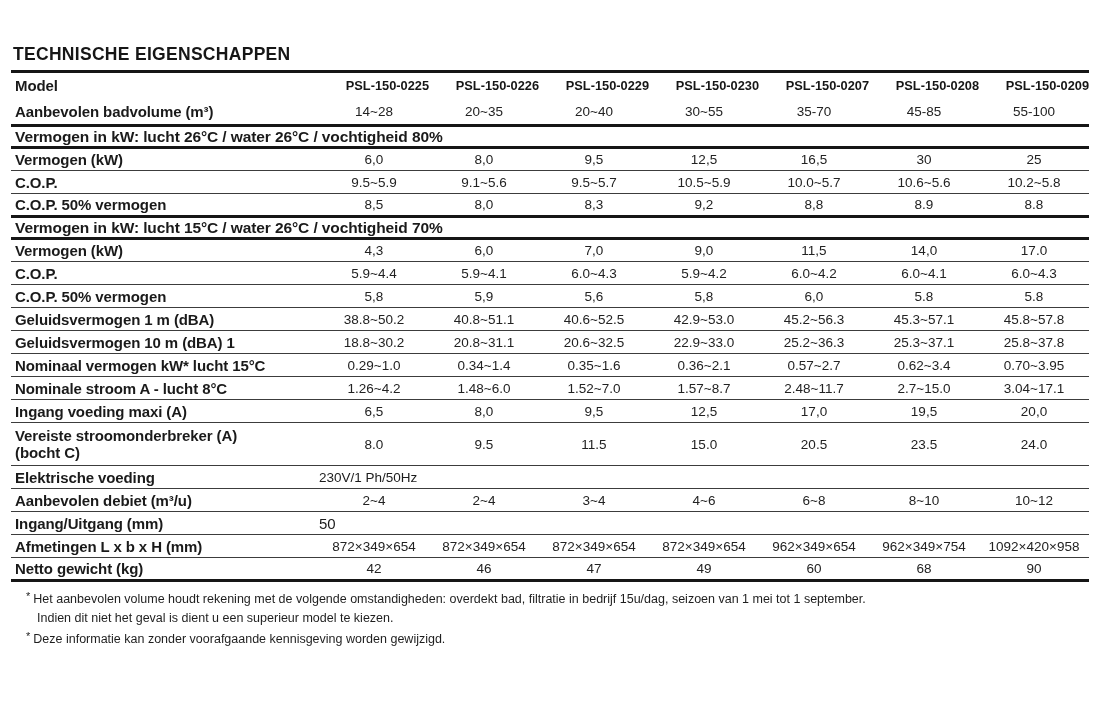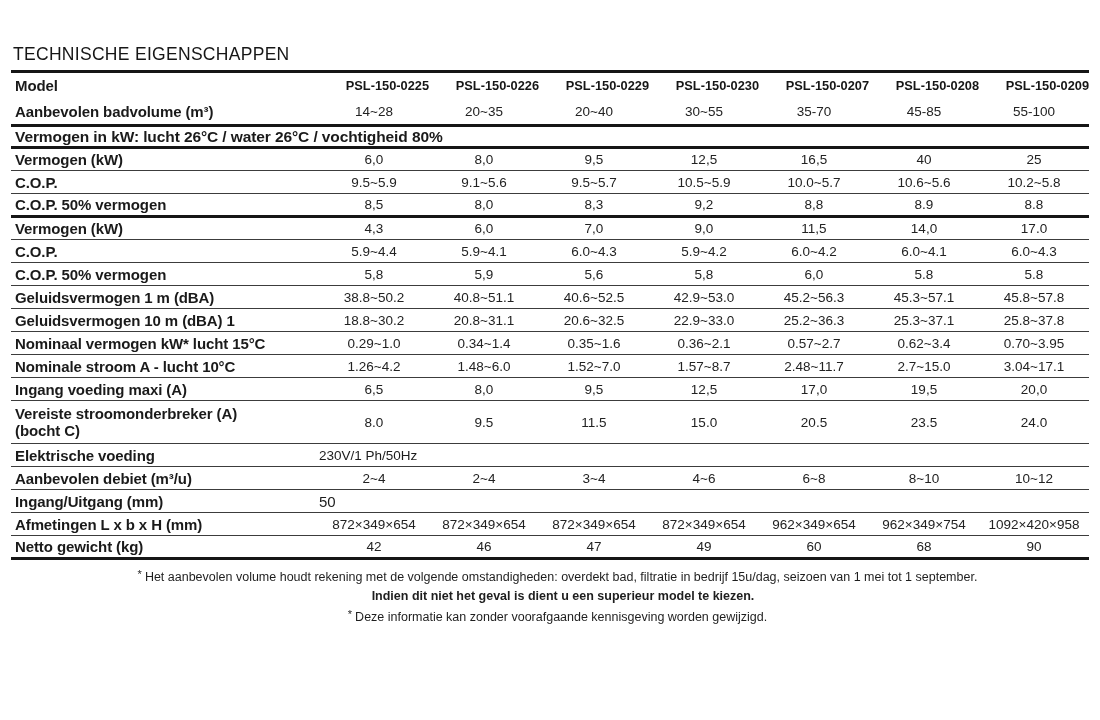--- a/index.html
+++ b/index.html
@@ -4,21 +4,21 @@
 <style>
   html,body{margin:0;padding:0;background:#ffffff;}
   body{
     width:1100px;height:720px;
     font-family:"Liberation Sans","DejaVu Sans",sans-serif;
     color:#1c1c1c;
     overflow:hidden;
   }
   .page{padding:44px 11px 0 11px;}
   .title{
-    font-size:17.5px;font-weight:400;letter-spacing:.3px;
+    font-size:17.5px;font-weight:700;letter-spacing:.3px;
     margin:0 0 5px 2px;color:#161616;
   }
   table.spec{
     width:1078px;border-collapse:collapse;table-layout:fixed;
     border-top:3.5px solid #161616;
   }
   col.c-label{width:308px;}
   col.c-data{width:110px;}
   td{vertical-align:middle;padding:0;}
   .lbl{
@@ -33,23 +33,23 @@
   tr.h-tall{height:43px;}
   tr.b-thin > td{border-bottom:1.5px solid #3c3c3c;}
   tr.b-thick > td{border-bottom:3.5px solid #161616;}
   .sec-title{
     font-weight:700;font-size:15.5px;text-align:left;padding-left:4px;
     letter-spacing:-0.1px;color:#1a1a1a;
   }
   td.merged-volt{padding-right:112px;font-size:13.5px;}
   td.merged-50{padding-right:290px;font-size:15px;}
   .lbl .l2{font-weight:700;}
-  .footnotes{margin:6px 0 0 6px;font-size:12.5px;color:#1e1e1e;line-height:1.5;text-align:center;}
+  .footnotes{margin:6px 0 0 6px;font-size:12.5px;color:#1e1e1e;line-height:1.5;}
   .fn-line{padding-left:20px;text-indent:-11px;}
-  .fn-cont{padding-left:20px;font-weight:bold;}
+  .fn-cont{padding-left:20px;}
   .fn-marker{display:inline;vertical-align:3px;font-size:11px;margin-right:3px;}
 </style>
 </head>
 <body>
 
 <div class="page">
   <h1 class="title">TECHNISCHE EIGENSCHAPPEN</h1>
 
   <table class="spec">
     <colgroup>
@@ -90,21 +90,21 @@
       <td class="sec-title" colspan="8">Vermogen in kW: lucht 26°C / water 26°C / vochtigheid 80%</td>
     </tr>
 
     <tr class="h-row b-thin">
       <td class="lbl">Vermogen (kW)</td>
       <td class="val">6,0</td>
       <td class="val">8,0</td>
       <td class="val">9,5</td>
       <td class="val">12,5</td>
       <td class="val">16,5</td>
-      <td class="val">40</td>
+      <td class="val">30</td>
       <td class="val">25</td>
     </tr>
 
     <tr class="h-row b-thin">
       <td class="lbl">C.O.P.</td>
       <td class="val">9.5~5.9</td>
       <td class="val">9.1~5.6</td>
       <td class="val">9.5~5.7</td>
       <td class="val">10.5~5.9</td>
       <td class="val">10.0~5.7</td>
@@ -116,20 +116,23 @@
       <td class="lbl">C.O.P. 50% vermogen</td>
       <td class="val">8,5</td>
       <td class="val">8,0</td>
       <td class="val">8,3</td>
       <td class="val">9,2</td>
       <td class="val">8,8</td>
       <td class="val">8.9</td>
       <td class="val">8.8</td>
     </tr>
 
+    <tr class="h-sec b-thick">
+      <td class="sec-title" colspan="8">Vermogen in kW: lucht 15°C / water 26°C / vochtigheid 70%</td>
+    </tr>
 
     <tr class="h-row b-thin">
       <td class="lbl">Vermogen (kW)</td>
       <td class="val">4,3</td>
       <td class="val">6,0</td>
       <td class="val">7,0</td>
       <td class="val">9,0</td>
       <td class="val">11,5</td>
       <td class="val">14,0</td>
       <td class="val">17.0</td>
@@ -184,21 +187,21 @@
       <td class="val">0.29~1.0</td>
       <td class="val">0.34~1.4</td>
       <td class="val">0.35~1.6</td>
       <td class="val">0.36~2.1</td>
       <td class="val">0.57~2.7</td>
       <td class="val">0.62~3.4</td>
       <td class="val">0.70~3.95</td>
     </tr>
 
     <tr class="h-row b-thin">
-      <td class="lbl">Nominale stroom A - lucht 10°C</td>
+      <td class="lbl">Nominale stroom A - lucht 8°C</td>
       <td class="val">1.26~4.2</td>
       <td class="val">1.48~6.0</td>
       <td class="val">1.52~7.0</td>
       <td class="val">1.57~8.7</td>
       <td class="val">2.48~11.7</td>
       <td class="val">2.7~15.0</td>
       <td class="val">3.04~17.1</td>
     </tr>
 
     <tr class="h-row b-thin">

